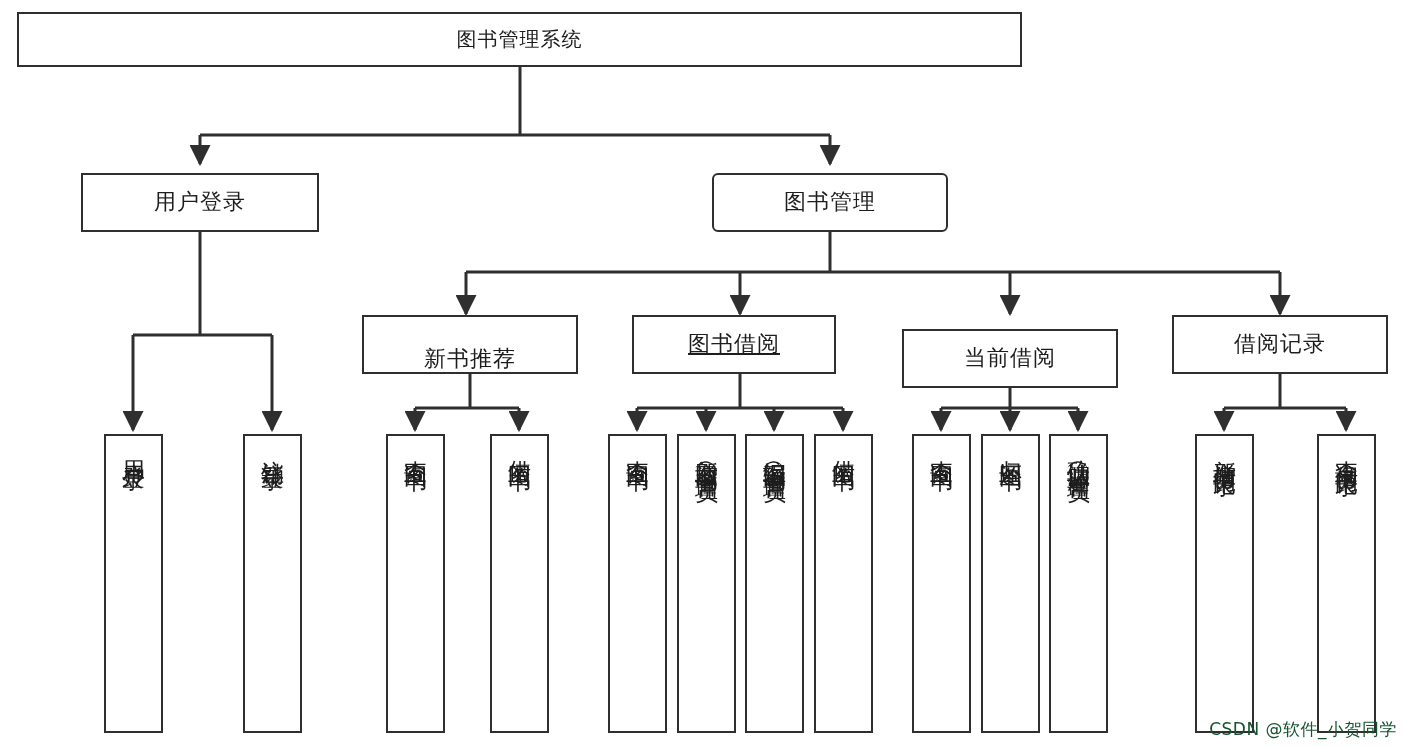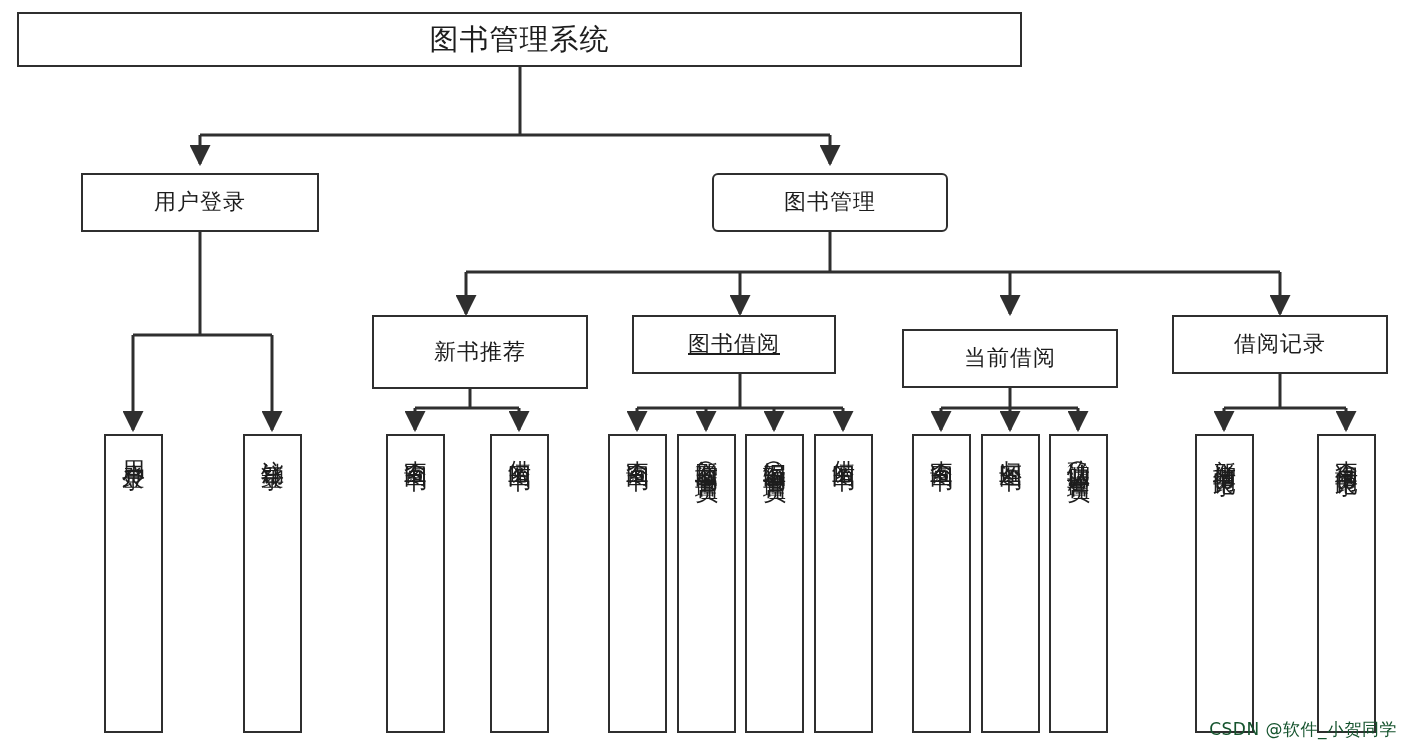--- a/index.html
+++ b/index.html
@@ -40,21 +40,21 @@
     text-align: center;
     line-height: 1.12;
     white-space: nowrap;
   }
   
   .node.horiz .label {
     font-size: 22px;
     letter-spacing: 1px;
   }
   .node.root .label {
-    font-size: 29px;
+    font-size: 20px;
     letter-spacing: 1px;
   }
   
   .node.vert {
     align-items: flex-start;
     justify-content: center;
     padding-top: 6px;
   }
   .node.vert .label {
     writing-mode: vertical-rl;
@@ -133,21 +133,21 @@
     <span class="label">图书管理系统</span>
   </div>
 
   <div class="node horiz" style="left:81px; top:173px; width:238px; height:59px;">
     <span class="label">用户登录</span>
   </div>
   <div class="node horiz" style="left:712px; top:173px; width:236px; height:59px;border-radius:6px;">
     <span class="label">图书管理</span>
   </div>
 
-  <div class="node horiz" style="left:372px; top:315px; width:216px; height:74px;">
+  <div class="node horiz" style="left:362px; top:315px; width:216px; height:59px;align-items:flex-end;">
     <span class="label">新书推荐</span>
   </div>
   <div class="node horiz" style="left:632px; top:315px; width:204px; height:59px;text-decoration:underline;">
     <span class="label">图书借阅</span>
   </div>
   <div class="node horiz" style="left:902px; top:329px; width:216px; height:59px;">
     <span class="label">当前借阅</span>
   </div>
   <div class="node horiz" style="left:1172px; top:315px; width:216px; height:59px;">
     <span class="label">借阅记录</span>

